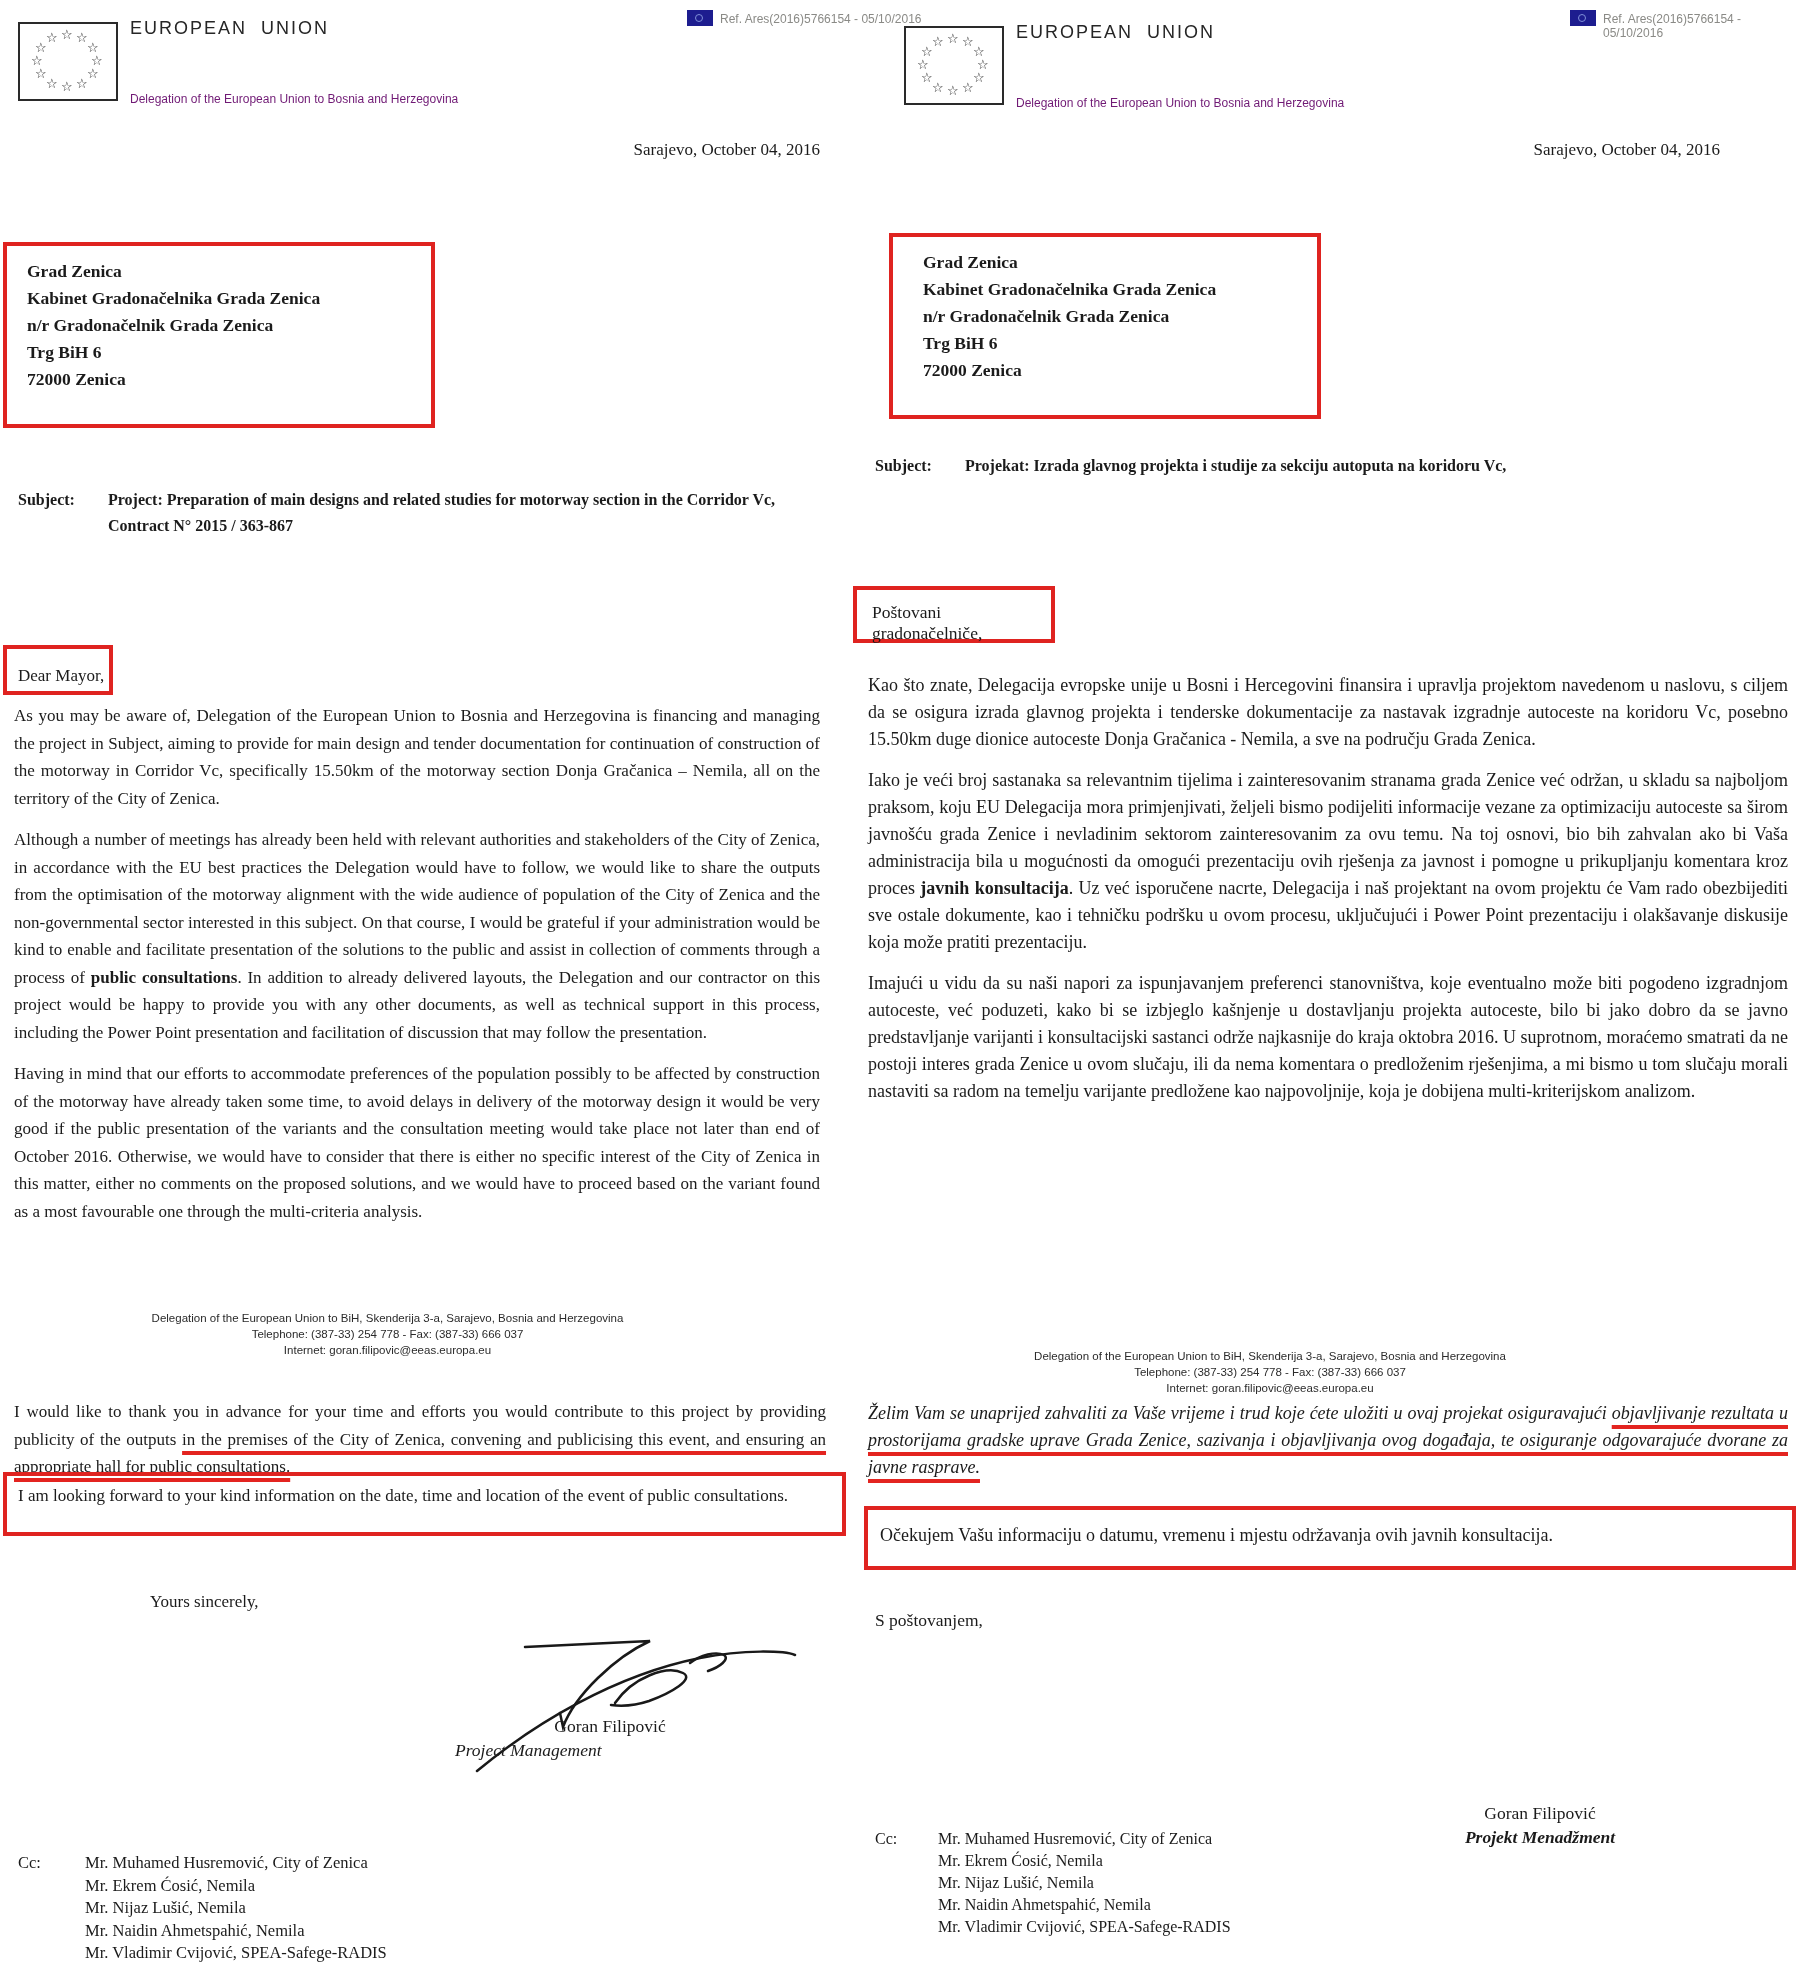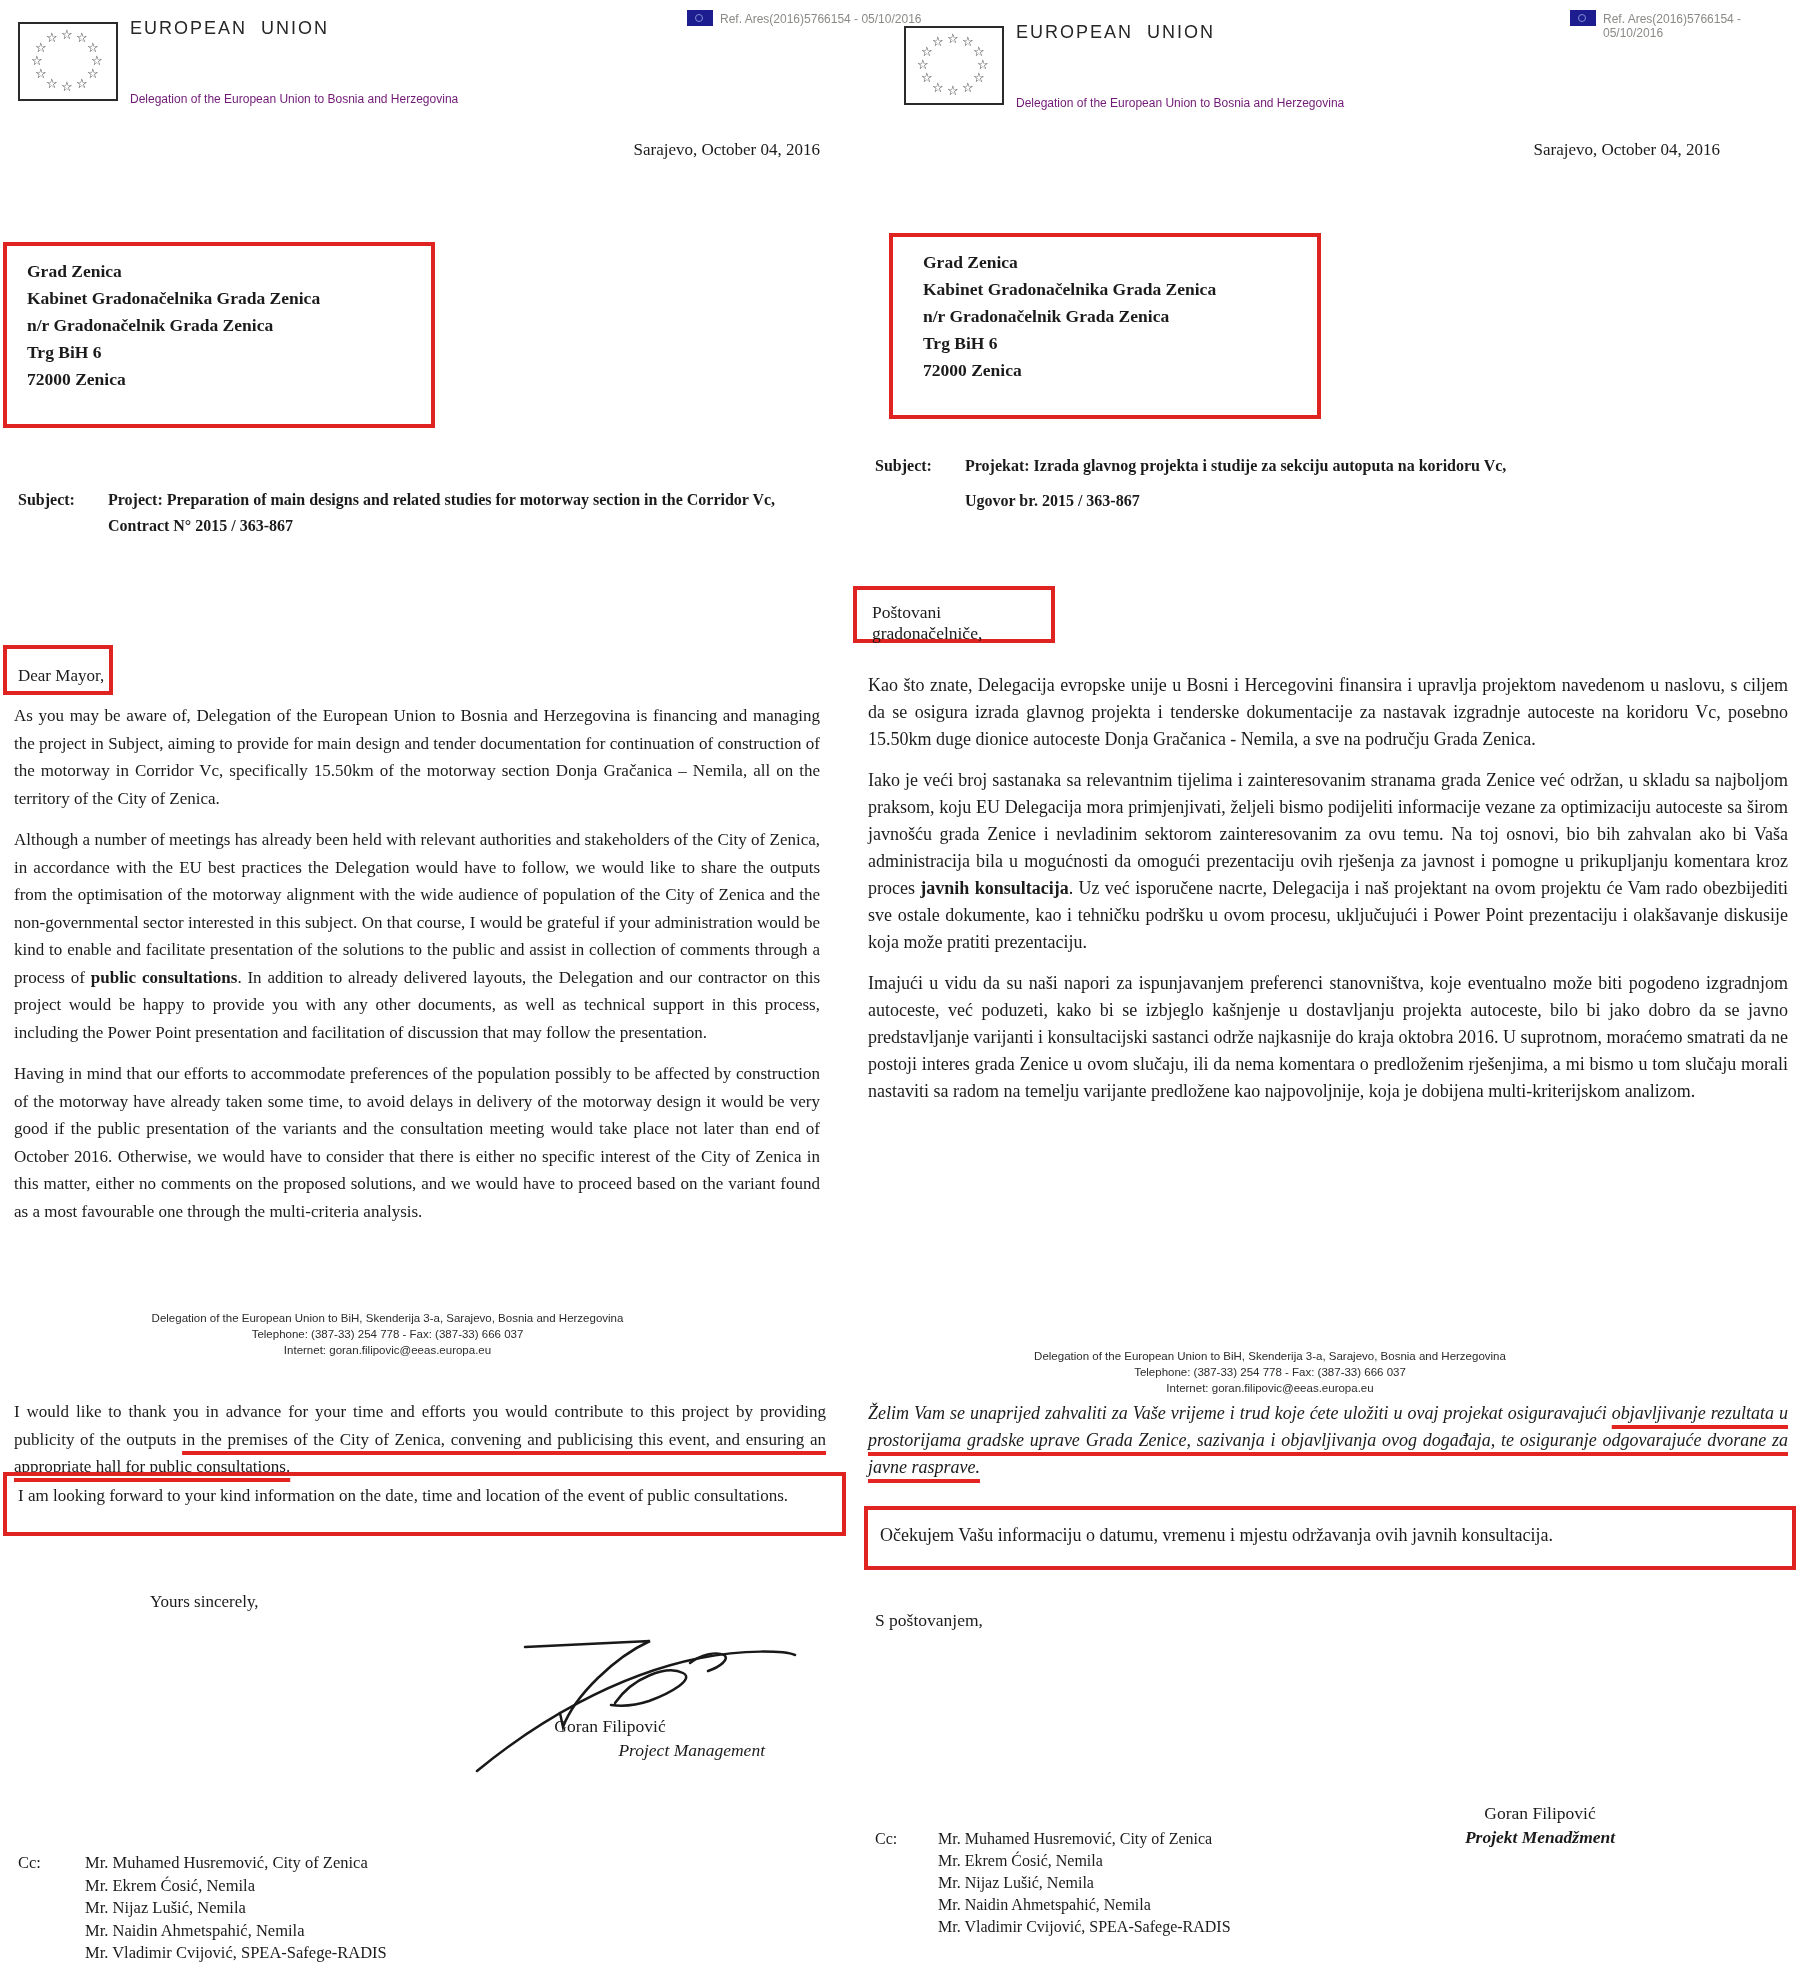--- a/index.html
+++ b/index.html
@@ -98,21 +98,21 @@
 
   <div class="abs serif" style="left:150px;top:1592px;font-size:17px;">Yours sincerely,</div>
 
   <svg class="abs sig-svg" style="left:465px;top:1625px;" width="340" height="160" viewBox="0 0 340 160">
     <path d="M60,22 L185,16 C150,32 110,70 98,102 L95,88"></path>
     <path d="M150,78 c18,-26 52,-38 68,-30 c12,6 -12,20 -34,28 c-18,6 -30,5 -38,4"></path>
     <path d="M12,146 C70,98 150,50 235,33 C280,24 320,26 330,30"></path>
     <path d="M225,38 c10,-8 26,-12 34,-8 c6,4 -4,12 -16,16"></path>
   </svg>
   <div class="abs serif" style="left:455px;top:1716px;width:310px;text-align:center;font-size:17.5px;">Goran Filipović</div>
-  <div class="abs serif i" style="left:455px;top:1740px;width:310px;text-align:right;font-size:17.5px;">Project Management</div>
+  <div class="abs serif i" style="left:455px;top:1740px;width:310px;text-align:left;font-size:17.5px;">Project Management</div>
 
   <div class="abs serif cc" style="left:18px;top:1852px;">Cc:</div>
   <div class="abs serif cc" style="left:85px;top:1852px;">
     <div>Mr. Muhamed Husremović, City of Zenica</div>
     <div>Mr. Ekrem Ćosić, Nemila</div>
     <div>Mr. Nijaz Lušić, Nemila</div>
     <div>Mr. Naidin Ahmetspahić, Nemila</div>
     <div>Mr. Vladimir Cvijović, SPEA-Safege-RADIS</div>
   </div>
 
@@ -146,21 +146,20 @@
     <div class="serif addr">Grad Zenica</div>
     <div class="serif addr">Kabinet Gradonačelnika Grada Zenica</div>
     <div class="serif addr">n/r Gradonačelnik Grada Zenica</div>
     <div class="serif addr">Trg BiH 6</div>
     <div class="serif addr">72000 Zenica</div>
   </div>
 
   <div class="abs serif subj" style="left:875px;top:453px;">Subject:</div>
   <div class="abs serif subj" style="left:965px;top:453px;width:822px;">
     <div>Projekat: Izrada glavnog projekta  i studije za sekciju autoputa na koridoru Vc,</div>
-    <div style="margin-top:9px;">Ugovor br.  2015 / 363-867</div>
   </div>
 
   <div class="abs redbox" style="left:853px;top:586px;width:202px;height:57px;padding:12px 0 0 15px;">
     <div class="serif" style="font-size:17.5px;">Poštovani gradonačelniče,</div>
   </div>
 
   <div class="abs serif body-bs just" style="left:868px;top:672px;width:920px;">
     <p class="bpara">Kao što znate, Delegacija evropske unije u Bosni i Hercegovini finansira  i upravlja projektom navedenom u naslovu, s ciljem da se osigura izrada glavnog projekta i tenderske dokumentacije za nastavak izgradnje autoceste na koridoru Vc, posebno 15.50km duge dionice autoceste Donja Gračanica - Nemila, a sve na području Grada Zenica.</p>
     <p class="bpara"><span>Iako je veći broj sastanaka sa relevantnim tijelima i zainteresovanim stranama  grada Zenice već održan, u skladu sa najboljom praksom, koju EU Delegacija mora primjenjivati, željeli bismo podijeliti informacije  vezane za optimizaciju autoceste sa širom javnošću grada Zenice i nevladinim sektorom zainteresovanim za ovu temu. Na toj osnovi, bio bih zahvalan ako bi Vaša administracija bila u mogućnosti da omogući prezentaciju ovih rješenja za javnost i pomogne u prikupljanju komentara kroz proces </span><span class="b">javnih konsultacija</span><span>. Uz već isporučene nacrte, Delegacija i naš projektant na ovom projektu će Vam rado obezbijediti sve ostale dokumente, kao i tehničku podršku u ovom procesu, uključujući i Power Point prezentaciju i olakšavanje diskusije koja može pratiti prezentaciju.</span></p>
     <p class="bpara">Imajući u vidu da su naši napori za ispunjavanjem preferenci stanovništva, koje eventualno može biti pogodeno izgradnjom autoceste, već poduzeti, kako bi se izbjeglo kašnjenje u dostavljanju projekta autoceste, bilo bi jako dobro da se javno predstavljanje varijanti i  konsultacijski sastanci održe najkasnije do kraja oktobra 2016. U suprotnom,  moraćemo smatrati da ne postoji interes grada Zenice u ovom slučaju, ili da nema komentara o predloženim rješenjima, a mi bismo u tom slučaju morali nastaviti sa radom na temelju varijante predložene kao najpovoljnije, koja je dobijena multi-kriterijskom analizom.</p>

